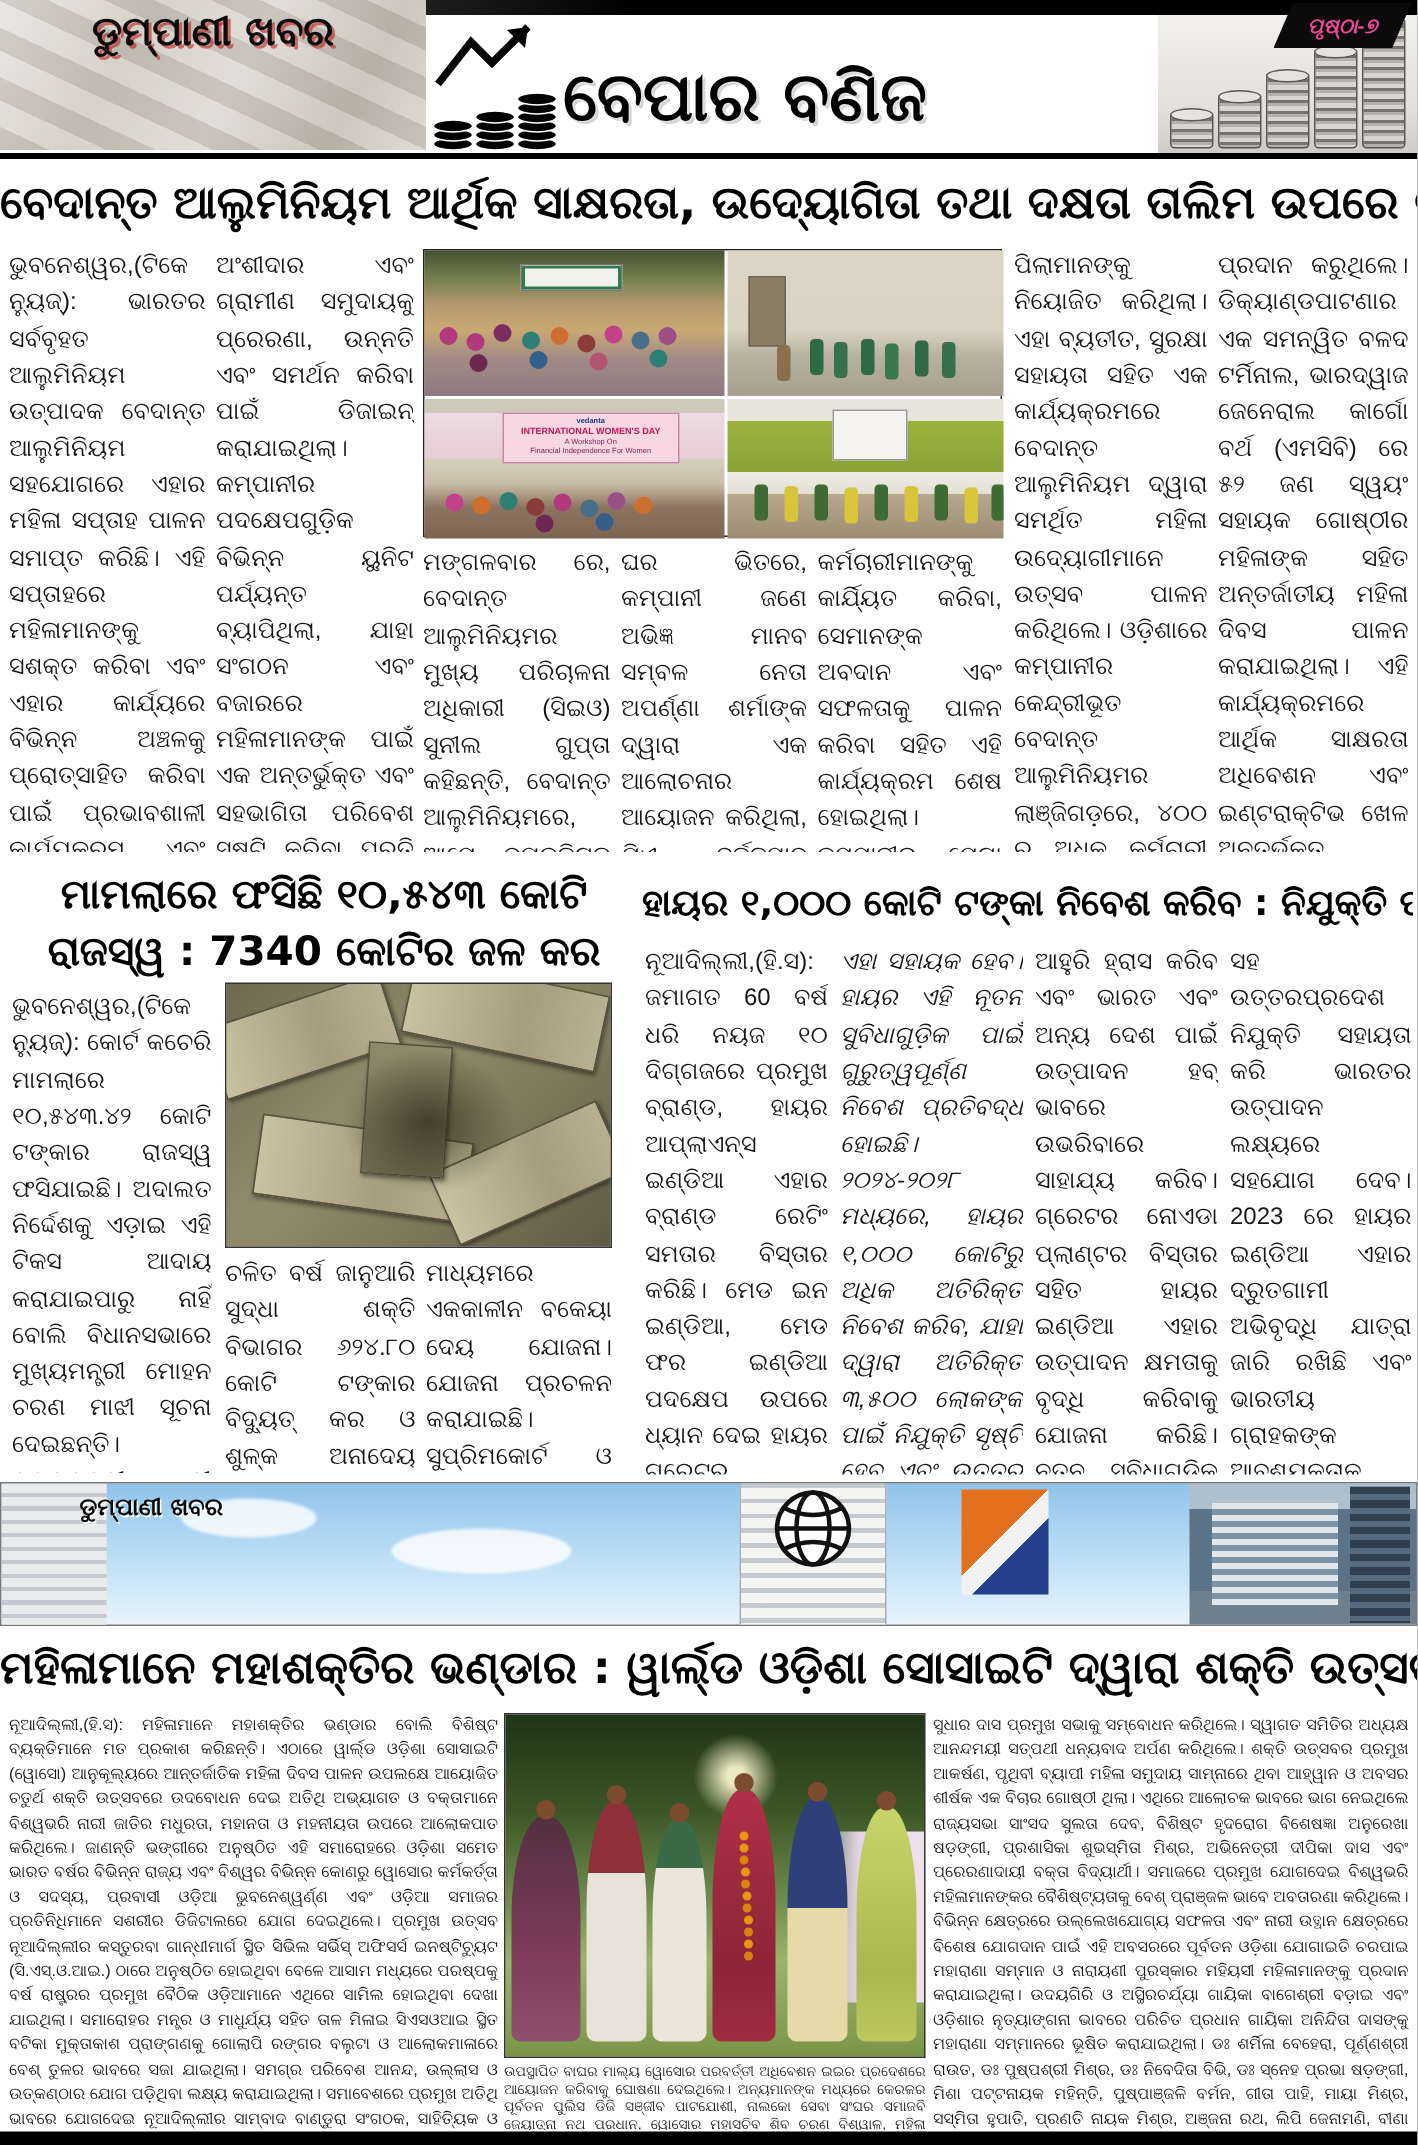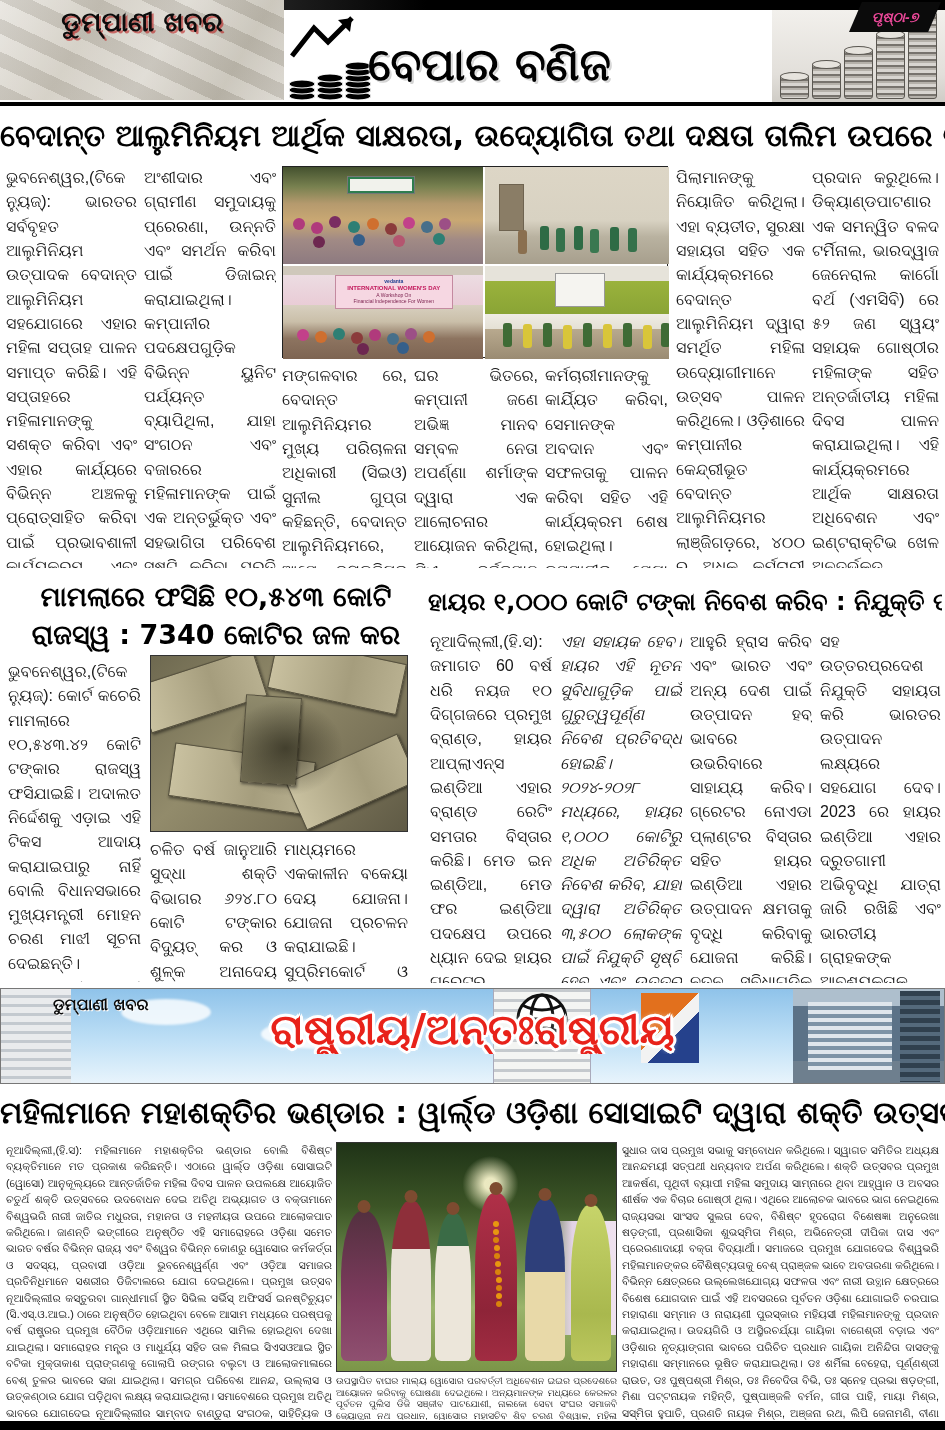--- a/index.html
+++ b/index.html
@@ -16,21 +16,21 @@
   .mast-name{position:absolute;left:6px;top:2px;width:272px;height:40px;
         font-family:"DejaVu Sans",sans-serif;font-weight:900;font-size:27px;line-height:40px;
         color:#0c0c0c;text-align:center;white-space:nowrap;overflow:hidden;
         text-shadow:2px 2px 0 rgba(186,16,16,.55);}
   .mast-date{position:absolute;left:16px;top:60px;width:250px;height:30px;background:#0b0b0b;
         border:1px solid #4d4d4d;border-radius:3px;color:#fff;font-style:italic;font-size:15px;
         line-height:30px;text-align:center;white-space:nowrap;overflow:hidden;}
   .growth{position:absolute;left:286px;top:12px;}
   .section-title{position:absolute;left:368px;top:32px;width:250px;height:66px;
         font-family:"DejaVu Sans",sans-serif;font-weight:900;font-size:45px;line-height:66px;
-        text-align:left;white-space:nowrap;overflow:hidden;color:#000;
+        text-align:right;white-space:nowrap;overflow:hidden;color:#000;
         text-shadow:0 0 3px #fff,2px 2px 0 #cfcfcf;}
   .coins-photo{position:absolute;left:772px;top:10px;width:173px;height:92px;overflow:hidden;
         background:linear-gradient(180deg,#f2f0ec 0%,#e2dfda 70%,#cfccc6 100%);}
   .stack{position:absolute;bottom:3px;width:27px;border:1px solid #5a5751;border-radius:3px;
         background:repeating-linear-gradient(180deg,#d8d5d0 0 3px,#77736d 3px 5px,#b5b1aa 5px 7px);}
   .stack:before{content:"";position:absolute;top:-4px;left:-1px;right:-1px;height:7px;
         background:#e6e3dd;border:1px solid #5a5751;border-radius:50%;}
   .page-label{position:absolute;left:849px;top:2px;width:92px;height:30px;background:#0b0b0b;
         color:#ec4899;font-size:14px;font-style:italic;font-weight:bold;text-align:center;line-height:30px;
         clip-path:polygon(14% 0,100% 0,86% 100%,0 100%);white-space:nowrap;overflow:hidden;}
@@ -233,21 +233,20 @@
         <circle cx="28" cy="28" r="24" fill="#fff" stroke="#111" stroke-width="3"></circle>
         <ellipse cx="28" cy="28" rx="11" ry="24" fill="none" stroke="#111" stroke-width="3"></ellipse>
         <line x1="4" y1="28" x2="52" y2="28" stroke="#111" stroke-width="3"></line>
         <path d="M8,14 Q28,24 48,14" fill="none" stroke="#111" stroke-width="3"></path>
         <path d="M8,42 Q28,32 48,42" fill="none" stroke="#111" stroke-width="3"></path>
       </svg>
     </div>
     <div class="flag"></div>
     <div class="cityR"></div>
     <div class="natl-brand">ଡୁମ୍ପାଣୀ ଖବର</div>
-    <div class="natl-title">ରାଷ୍ଟ୍ରୀୟ/ଅନ୍ତଃରାଷ୍ଟ୍ରୀୟ</div>
   </div>
 
   <div>
     <div class="hl" style="left:0;top:1088px;width:945px;height:50px;font-size:30px;line-height:50px;">ମହିଳାମାନେ ମହାଶକ୍ତିର ଭଣ୍ଡାର : ୱାର୍ଲ୍ଡ ଓଡ଼ିଶା ସୋସାଇଟି ଦ୍ୱାରା ଶକ୍ତି ଉତ୍ସବ</div>
 
     <div class="col" style="left:6px;top:1142px;width:326px;height:280px;font-size:10.8px;">ନୂଆଦିଲ୍ଲୀ,(ହି.ସ): ମହିଳାମାନେ ମହାଶକ୍ତିର ଭଣ୍ଡାର ବୋଲି ବିଶିଷ୍ଟ ବ୍ୟକ୍ତିମାନେ ମତ ପ୍ରକାଶ କରିଛନ୍ତି। ଏଠାରେ ୱାର୍ଲ୍ଡ ଓଡ଼ିଶା ସୋସାଇଟି (ୱୋସୋ) ଆନୁକୂଲ୍ୟରେ ଆନ୍ତର୍ଜାତିକ ମହିଳା ଦିବସ ପାଳନ ଉପଲକ୍ଷେ ଆୟୋଜିତ ଚତୁର୍ଥ ଶକ୍ତି ଉତ୍ସବରେ ଉଦବୋଧନ ଦେଇ ଅତିଥି ଅଭ୍ୟାଗତ ଓ ବକ୍ତାମାନେ ବିଶ୍ୱଭରି ନାରୀ ଜାତିର ମଧୁରତା, ମହାନତା ଓ ମହନୀୟତା ଉପରେ ଆଲୋକପାତ କରିଥିଲେ। ଜାଣନ୍ତି ଭଙ୍ଗୀରେ ଅନୁଷ୍ଠିତ ଏହି ସମାରୋହରେ ଓଡ଼ିଶା ସମେତ ଭାରତ ବର୍ଷର ବିଭିନ୍ନ ରାଜ୍ୟ ଏବଂ ବିଶ୍ୱର ବିଭିନ୍ନ କୋଣରୁ ୱୋସୋର କର୍ମକର୍ତ୍ତା ଓ ସଦସ୍ୟ, ପ୍ରବାସୀ ଓଡ଼ିଆ ଭୁବନେଶ୍ୱର୍ଣ୍ଣ ଏବଂ ଓଡ଼ିଆ ସମାଜର ପ୍ରତିନିଧିମାନେ ସଶରୀର ଡିଜିଟାଲରେ ଯୋଗ ଦେଇଥିଲେ। ପ୍ରମୁଖ ଉତ୍ସବ ନୂଆଦିଲ୍ଲୀର କସ୍ତୁରବା ଗାନ୍ଧୀମାର୍ଗ ସ୍ଥିତ ସିଭିଲ ସର୍ଭିସ୍ ଅଫିସର୍ସ ଇନଷ୍ଟିଚ୍ୟୁଟ (ସି.ଏସ୍.ଓ.ଆଇ.) ଠାରେ ଅନୁଷ୍ଠିତ ହୋଇଥିବା ବେଳେ ଆସାମ ମଧ୍ୟରେ ପରଷ୍ପକୁ ବର୍ଷ ରାଷ୍ଟ୍ରର ପ୍ରମୁଖ ବୈଠିକ ଓଡ଼ିଆମାନେ ଏଥିରେ ସାମିଲ ହୋଇଥିବା ଦେଖା ଯାଇଥିଲା। ସମାରୋହର ମନ୍ତ୍ର ଓ ମାଧୁର୍ଯ୍ୟ ସହିତ ତାଳ ମିଳାଇ ସିଏସଓଆଇ ସ୍ଥିତ ବଟିକା ମୁକ୍ତାକାଶ ପ୍ରାଙ୍ଗଣକୁ ଗୋଲାପି ରଙ୍ଗର ବଲୁଟା ଓ ଆଲୋକମାଳାରେ ବେଶ୍ ତୁଳର ଭାବରେ ସଜା ଯାଇଥିଲା। ସମଗ୍ର ପରିବେଶ ଆନନ୍ଦ, ଉଲ୍ଲାସ ଓ ଉତ୍କଣ୍ଠାର ଯୋଗ ପଡ଼ିଥିବା ଲକ୍ଷ୍ୟ କରାଯାଇଥିଲା। ସମାବେଶରେ ପ୍ରମୁଖ ଅତିଥି ଭାବରେ ଯୋଗଦେଇ ନୂଆଦିଲ୍ଲୀର ସାମ୍ବାଦ ବାଣ୍ଡୁରା ସଂଗଠକ, ସାହିତ୍ୟିକ ଓ ପରିଚାଳକଗଣ ମଞ୍ଚରେ ଉପସ୍ଥିତ ରହି ବିଚାରଧାରା ଉପସ୍ଥାପନ କରିଥିଲେ।</div>
 
     <div class="shakti-photo">
       <div class="curtain"></div>
       <div class="fig" style="left:4px;width:46px;height:150px;background:linear-gradient(180deg,#53303f,#7e3b5e 60%,#8f5070);"></div>

